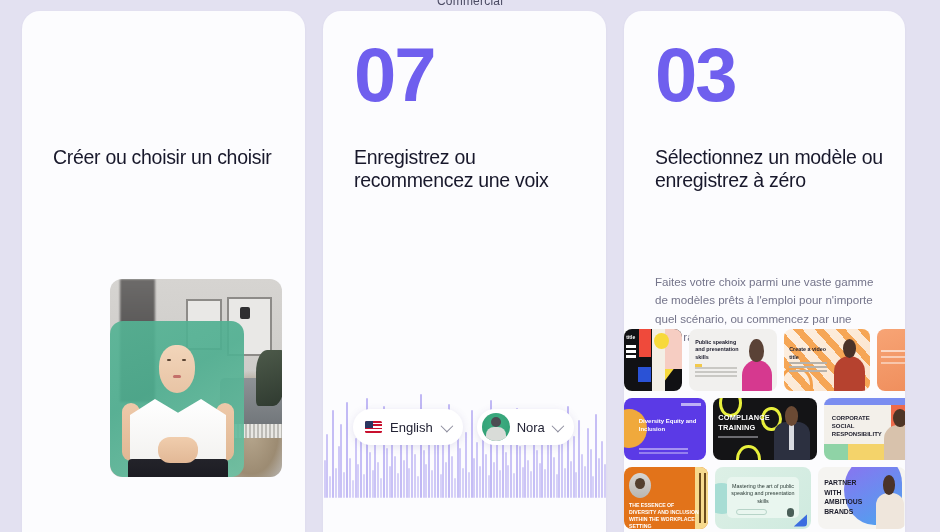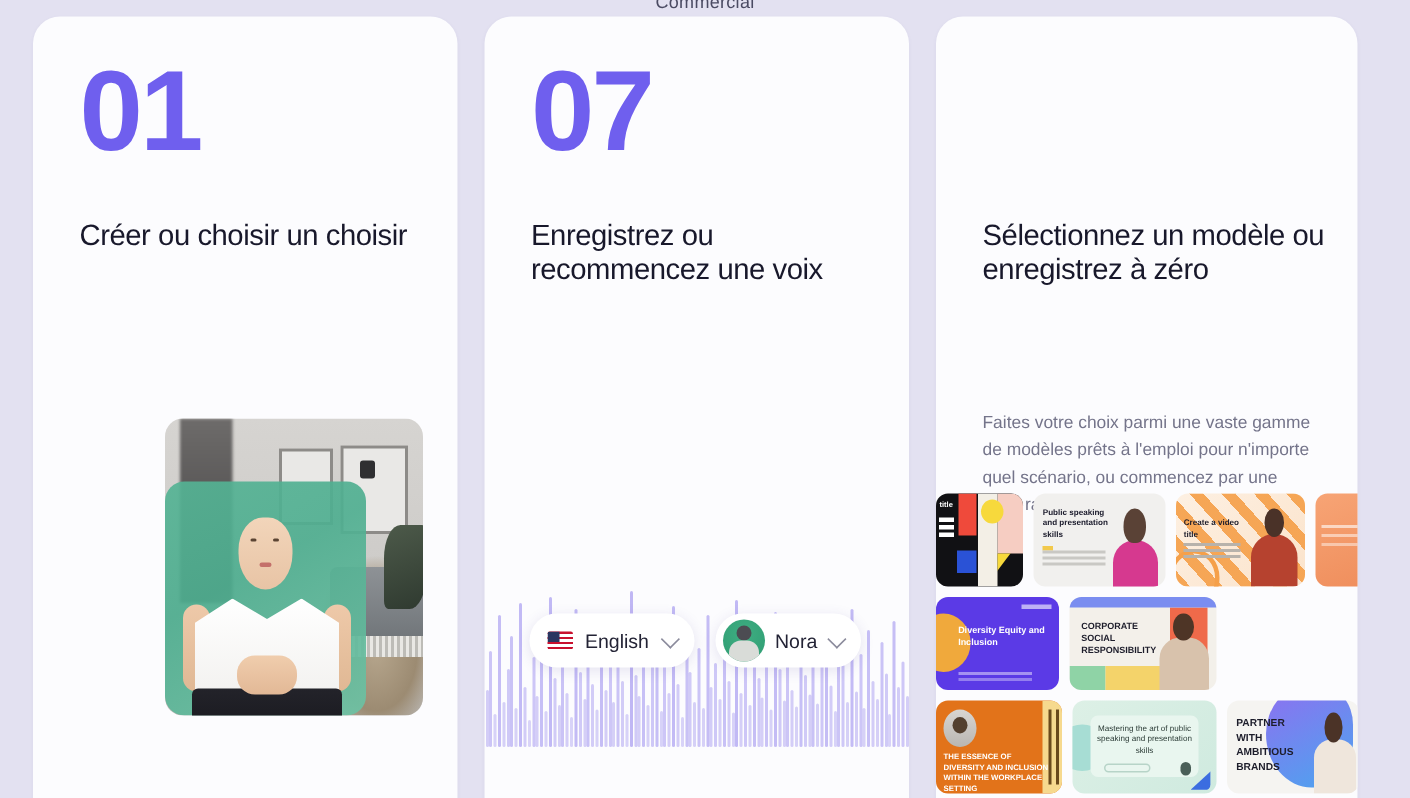--- a/index.html
+++ b/index.html
@@ -259,21 +259,20 @@
 </head>
 <body>
 
 <div class="page">
 
   <div class="cut-label">Commercial</div>
 
   <div class="cards">
 
     <div class="card c1">
-      <div class="num">01</div>
       <div class="title">Créer ou choisir un choisir</div>
 
       <div class="photo-wrap">
         <div class="photo-bg">
           <div class="frame-a"></div>
           <div class="frame-b"></div>
           <div class="sofa"></div>
           <div class="plant"></div>
         </div>
         <div class="green-overlay"></div>
@@ -407,20 +406,21 @@
         </div>
         <div class="pill">
           <span class="pill-av"></span>
           <span>Nora</span>
           <span class="chev"></span>
         </div>
       </div>
     </div>
 
     <div class="card c3">
+      <div class="num">03</div>
       <div class="title">Sélectionnez un modèle ou enregistrez à zéro</div>
       <div class="desc">Faites votre choix parmi une vaste gamme de modèles prêts à l'emploi pour n'importe quel scénario, ou commencez par une table rase.</div>
 
       <div class="tpl-grid">
 
         <div class="tpl-row">
           <div class="tpl t-geo">
             <div class="b5"></div>
               <div class="b3"></div>
               <div class="b1"></div>
@@ -455,20 +455,31 @@
           </div>
         </div>
 
         <div class="tpl-row">
           <div class="tpl t-dei">
             <div class="circ"></div>
             <div class="tag"></div>
             <div class="tx">Diversity Equity and Inclusion</div>
             <div class="sub"></div>
           </div>
+          <div class="tpl t-comp">
+            <div class="c1"></div>
+            <div class="c2"></div>
+            <div class="c3"></div>
+            <div class="ph">
+                <div class="bd"></div>
+                <div class="hd"></div>
+              </div>
+            <div class="tx">COMPLIANCE TRAINING</div>
+            <div class="sub"></div>
+          </div>
           <div class="tpl t-csr">
             <div class="g4"></div>
             <div class="g1"></div>
             <div class="g2"></div>
             <div class="g3"></div>
             <div class="ph">
                 <div class="bd"></div>
                 <div class="hd"></div>
               </div>
             <div class="tx">CORPORATE SOCIAL RESPONSIBILITY</div>

